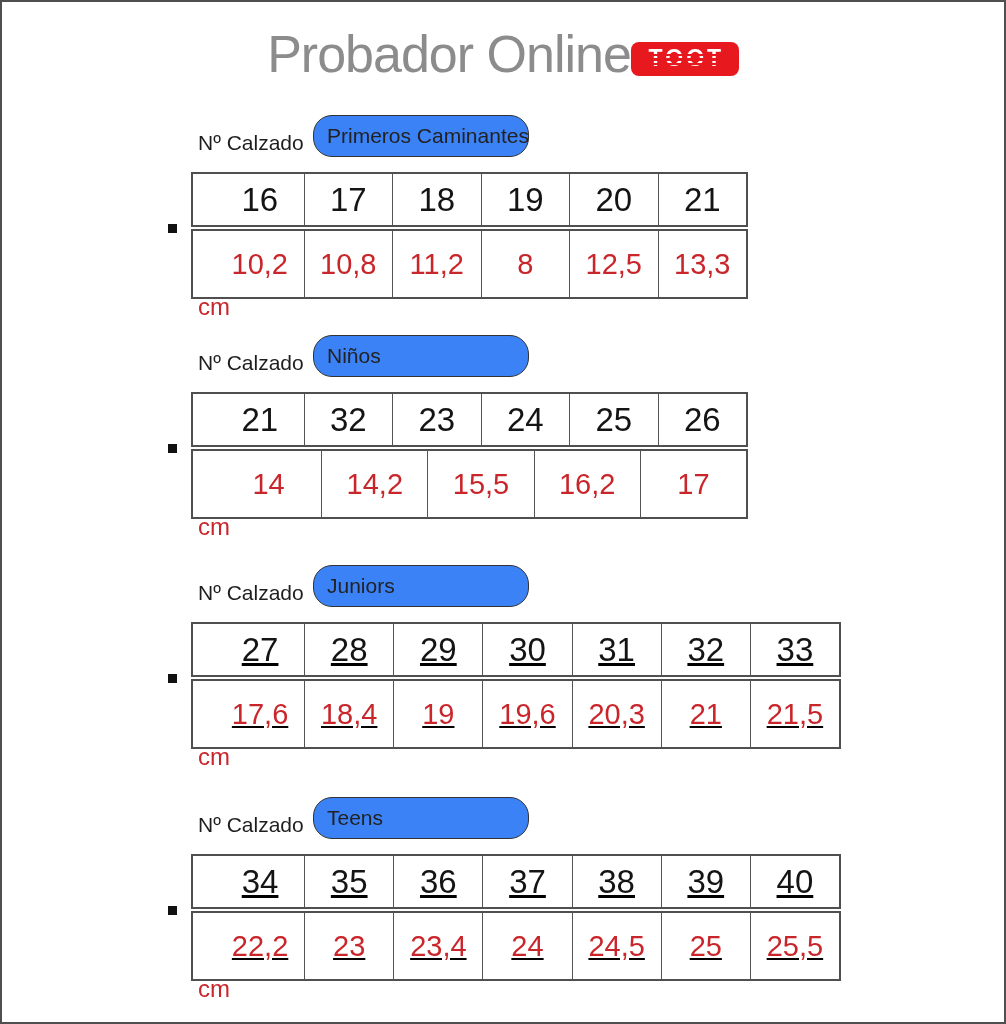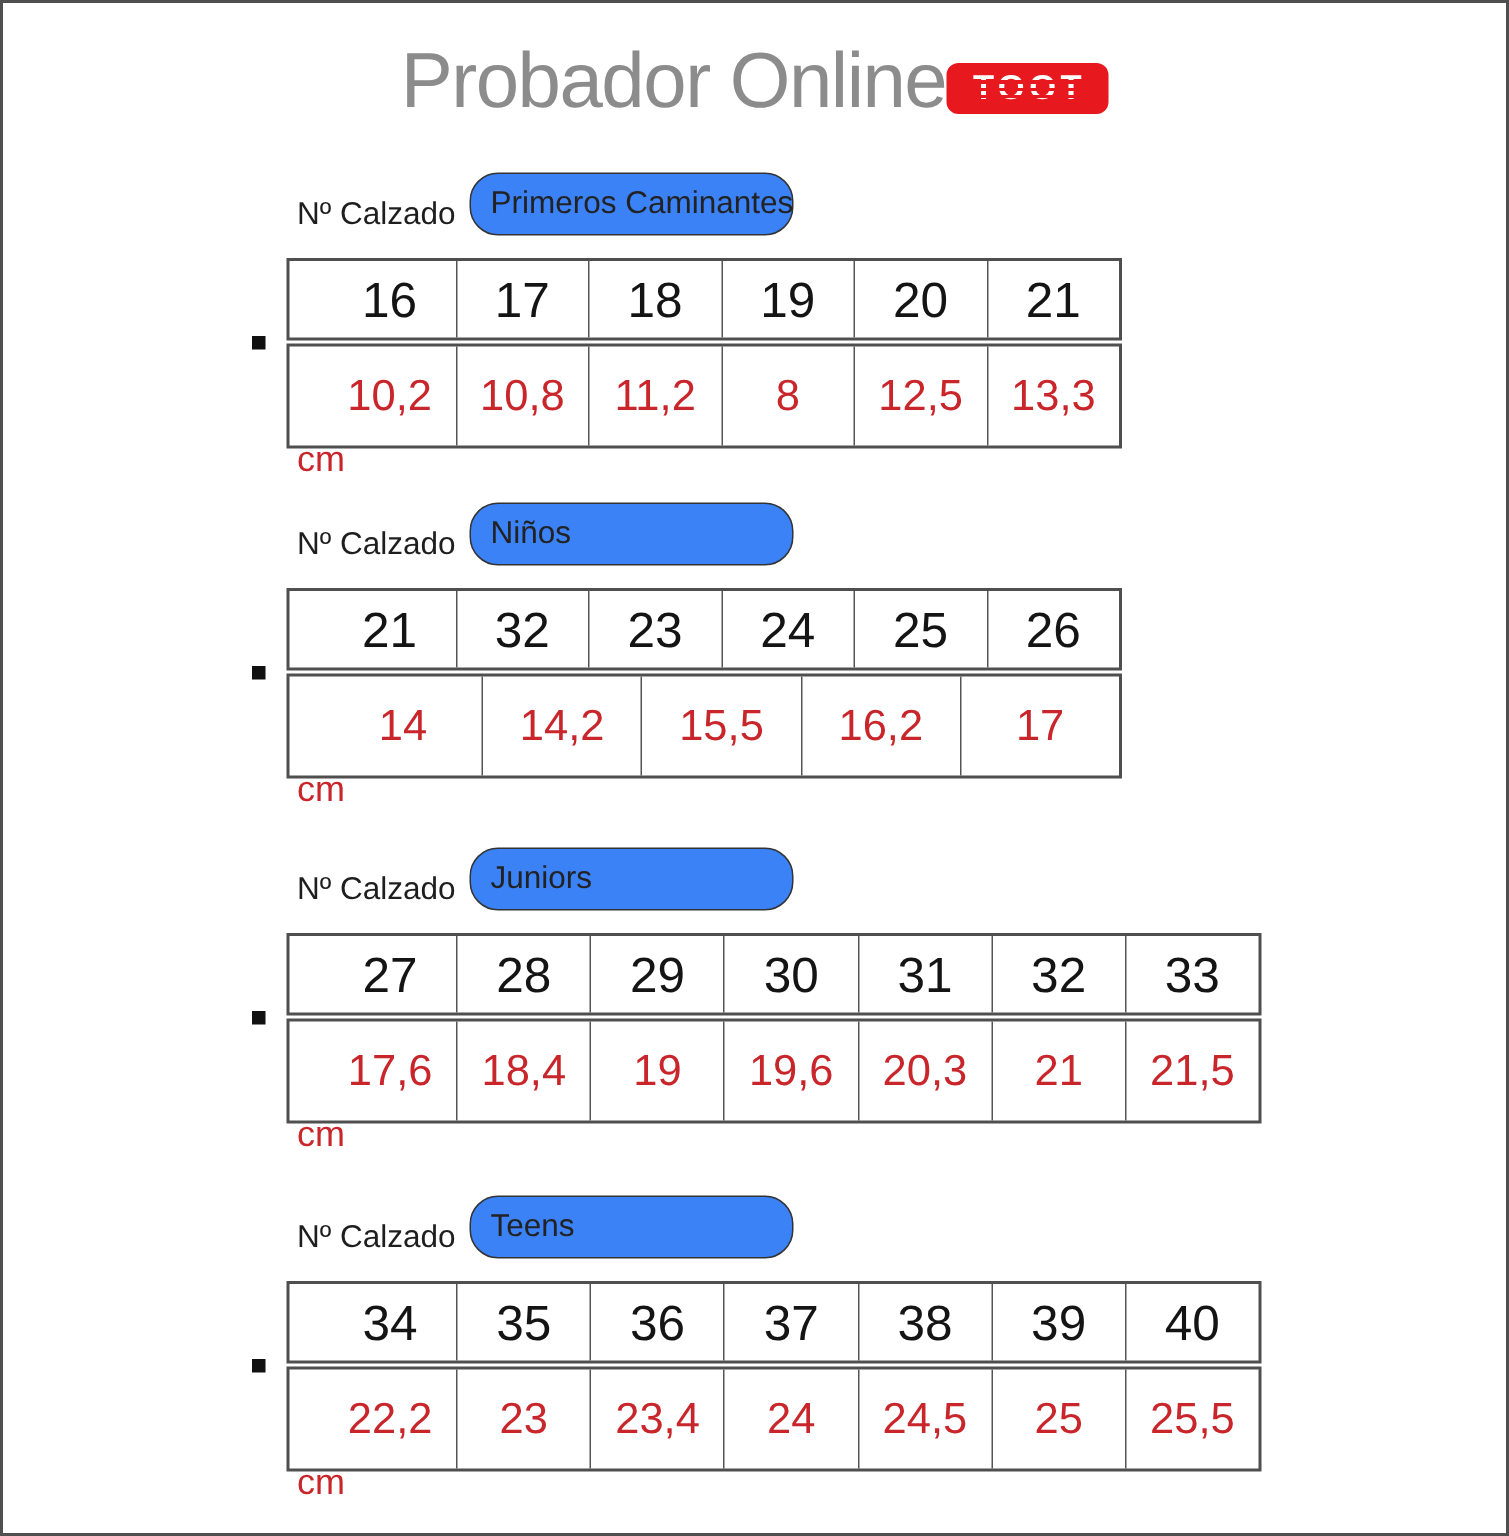--- a/index.html
+++ b/index.html
@@ -102,21 +102,21 @@
 
   .row {
     position: absolute;
     display: flex;
     border: 2px solid #4f4f4f;
     background: #ffffff;
   }
   .row.sizes  { top: 57px;  height: 55px; }
   .row.cms    { top: 114px; height: 70px; }
   .g6 .row { width: 557px; }
-  .g7 .row { width: 650px; }
+  .g7 .row { width: 650px; text-decoration: underline; }
 
   .cell {
     flex: 1 1 0;
     display: flex;
     align-items: center;
     justify-content: center;
     border-left: 1.5px solid #555555;
   }
   .cell:first-child { border-left: none; padding-left: 23px; }
   .row.sizes .cell { font-size: 33px; color: #141414; }

